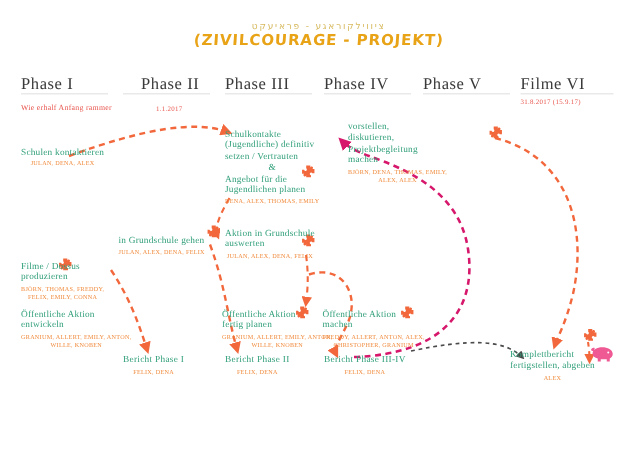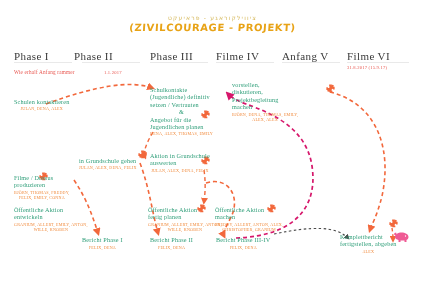--- a/index.html
+++ b/index.html
@@ -73,24 +73,24 @@
 </style>
 </head>
 <body>
 
 <div id="board">
 
   <div class="title-script">ציווילקוראגע - פראיעקט</div>
   <div class="title-main">(ZIVILCOURAGE - PROJEKT)</div>
 
   <div class="phase" style="left:14px;">Phase I</div>
-  <div class="phase" style="left:74px;">Phase II</div>
+  <div class="phase" style="left:94px;">Phase II</div>
   <div class="phase" style="left:150px;text-align:right;">Phase III</div>
-  <div class="phase" style="left:216px;">Filme IV</div>
-  <div class="phase" style="left:282px;">Anfang V</div>
+  <div class="phase" style="left:216px;">Phase IV</div>
+  <div class="phase" style="left:282px;">Phase V</div>
   <div class="phase" style="left:347px;">Filme VI</div>
 
   <div class="phase-rule" style="left:14px;width:58px;"></div>
   <div class="phase-rule" style="left:82px;width:58px;"></div>
   <div class="phase-rule" style="left:150px;width:58px;"></div>
   <div class="phase-rule" style="left:216px;width:58px;"></div>
   <div class="phase-rule" style="left:282px;width:58px;"></div>
   <div class="phase-rule" style="left:347px;width:62px;"></div>
 
   <div class="redline" style="left:14px;top:69px;">Wie erhalf Anfang rammer</div>

